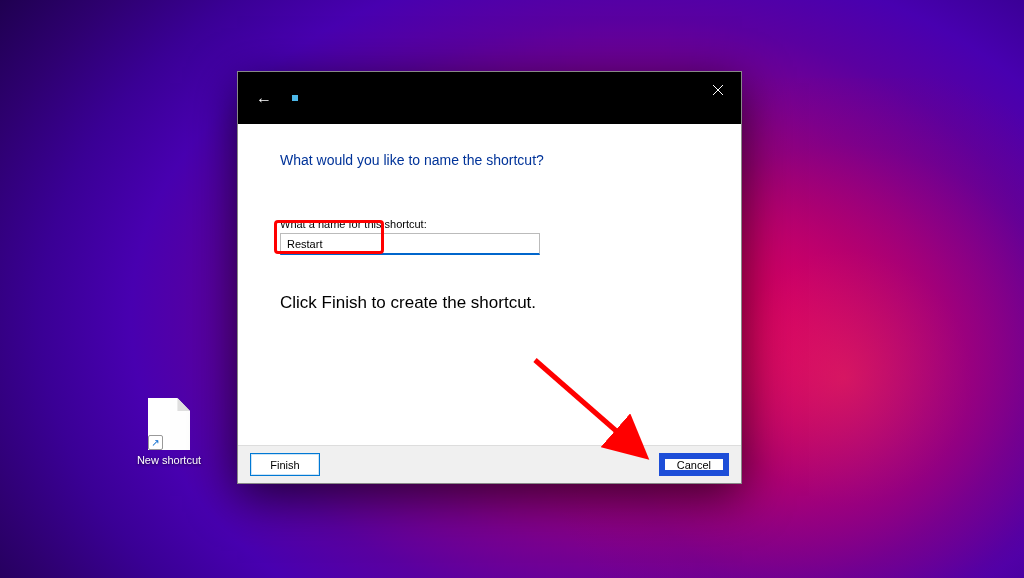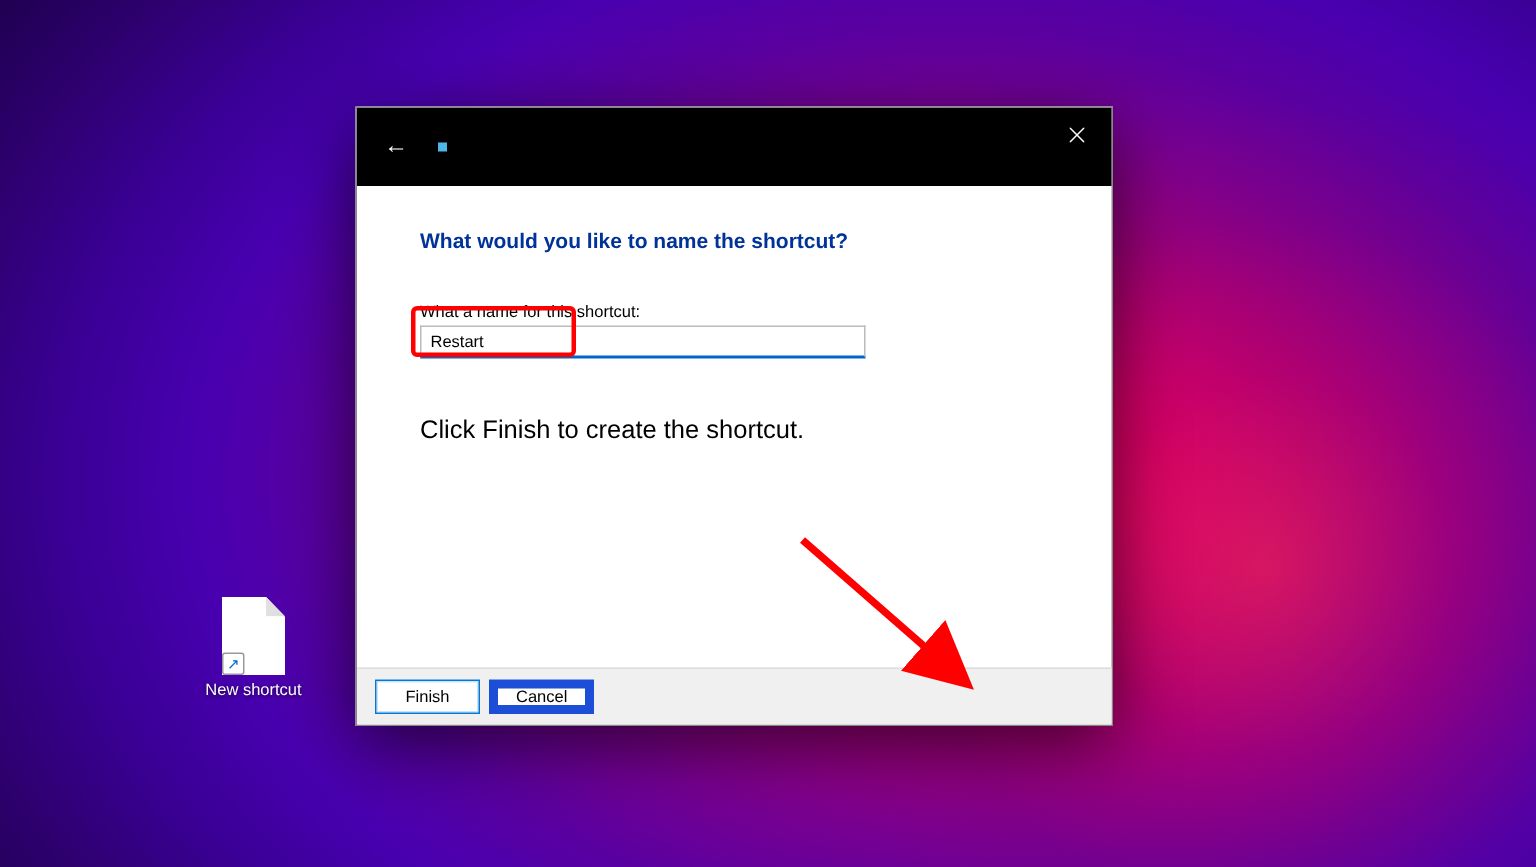--- a/index.html
+++ b/index.html
@@ -126,31 +126,31 @@
       cursor: pointer;
     }
     .content {
       flex: 1;
       padding: 28px 42px 10px;
       position: relative;
     }
     .heading {
       color: #003399;
       font-size: 14px;
-      font-weight: 700;
-      margin-bottom: 34px;
+      font-weight: 400;
+      margin-bottom: 50px;
     }
     .field-label {
       font-size: 11px;
       color: #000000;
       margin-bottom: 3px;
     }
     .input-wrap {
       position: relative;
-      width: 297px;
+      width: 260px;
       margin-bottom: 38px;
     }
     .text-input {
       width: 100%;
       height: 22px;
       border: 1px solid #bbbbbb;
       border-bottom: 2px solid #0066cc;
       padding: 2px 6px;
       font-size: 11px;
       font-family: inherit;
@@ -169,21 +169,21 @@
     .hint {
       font-size: 17px;
       color: #000000;
     }
     .footer {
       height: 38px;
       background: #f0f0f0;
       border-top: 1px solid #dddddd;
       display: flex;
       align-items: center;
-      justify-content: flex-start;
+      justify-content: space-between;
       padding: 0 12px;
       gap: 6px;
     }
     .btn {
       min-width: 70px;
       height: 23px;
       background: #ffffff;
       border: 6px solid #1d4ed8;
       font-size: 11px;
       font-family: inherit;

